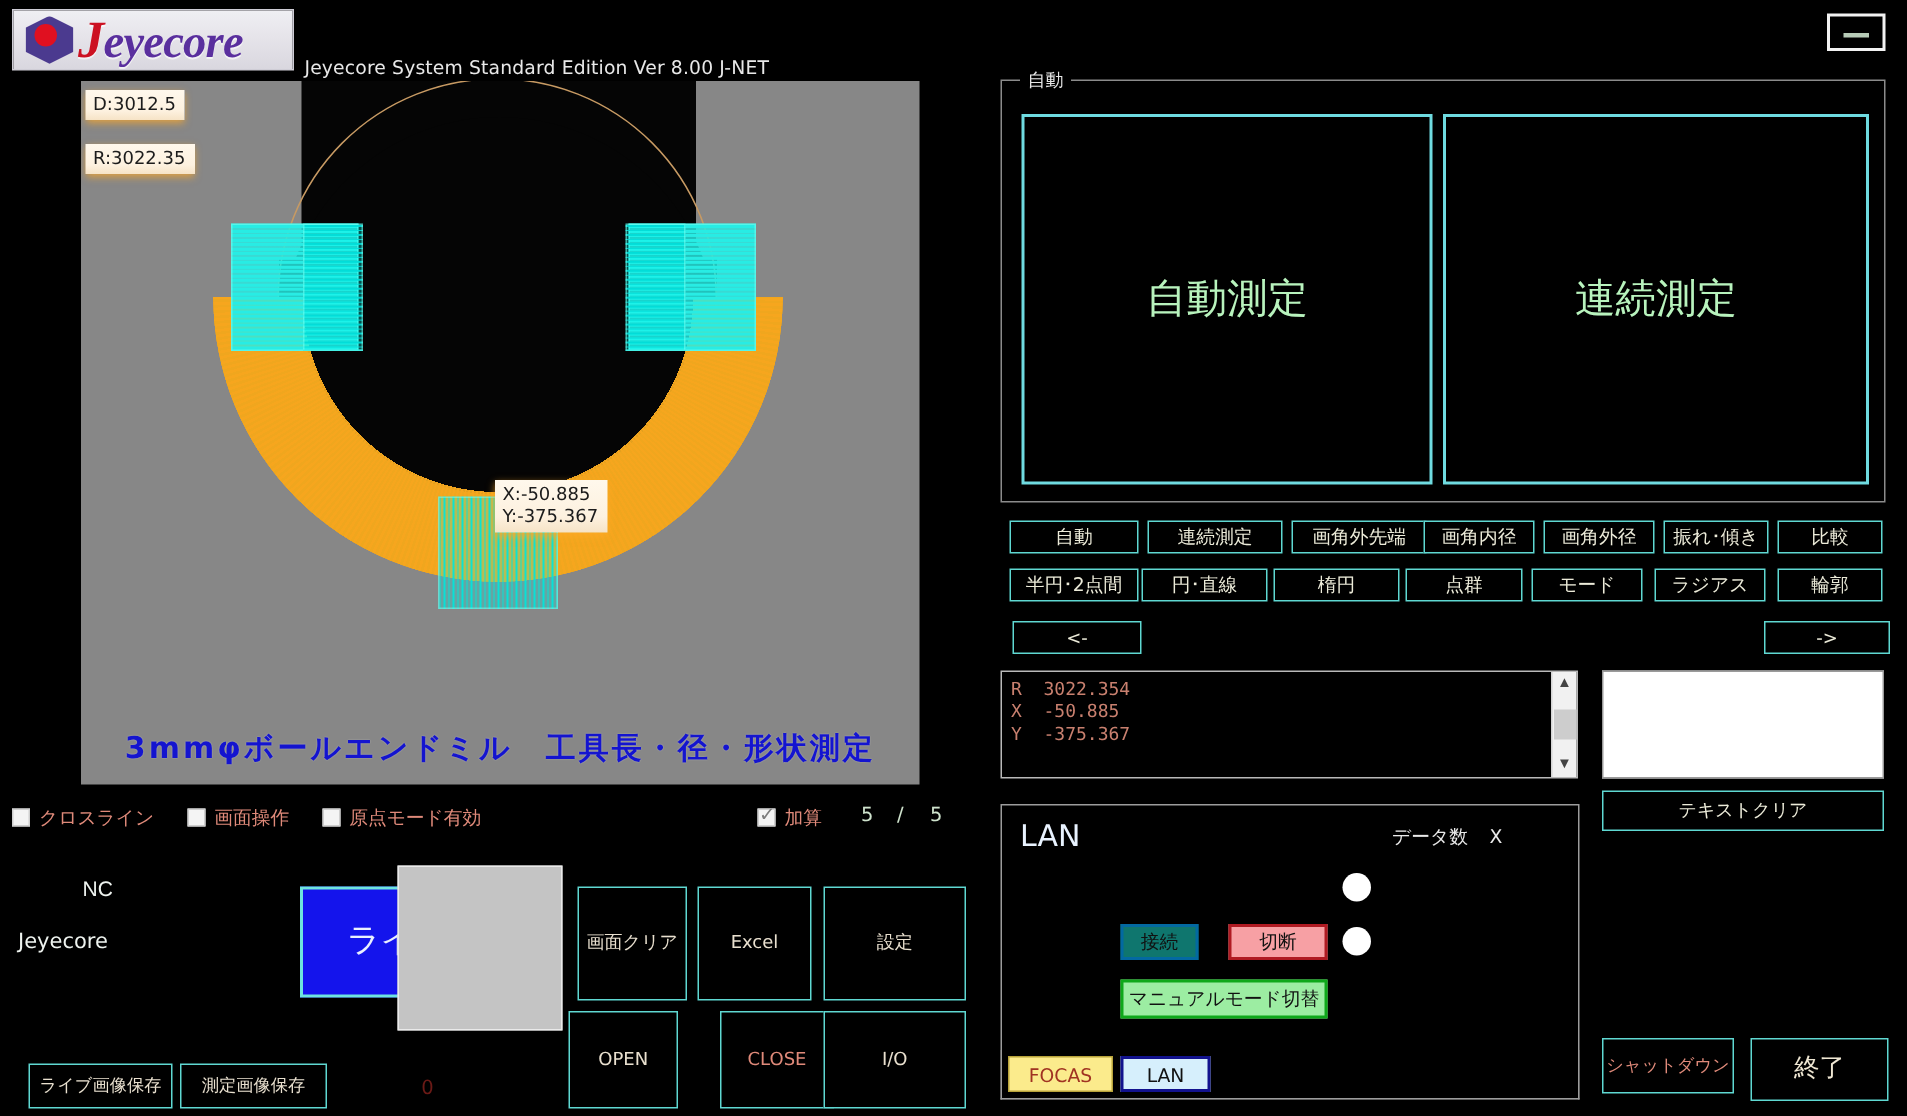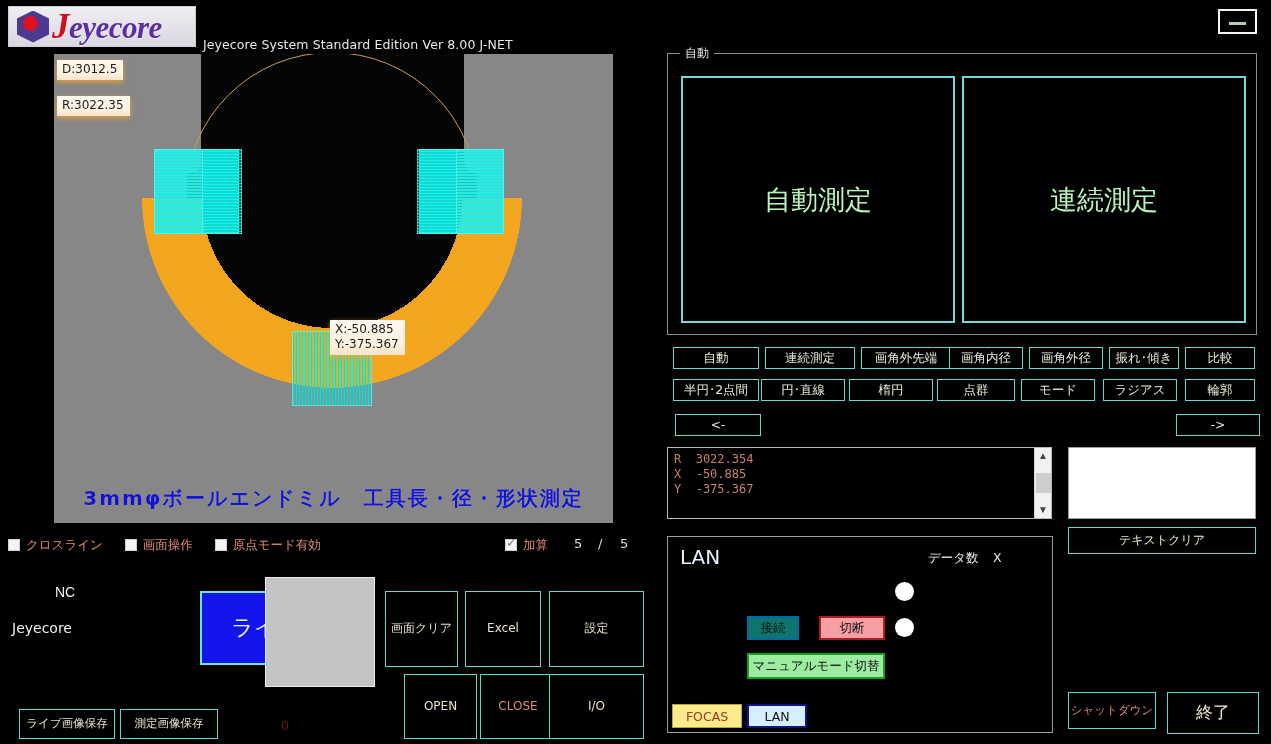--- a/index.html
+++ b/index.html
@@ -157,21 +157,21 @@
   }
   .btn.thin { border-width: 1.5px; }
 
   
   #btn-live-start { left: 18px; top: 591px; width: 178px; height: 74px; font-size: 22px; color: #b6f0bc; }
   #btn-live-stop  { left: 200px; top: 591px; width: 174px; height: 74px; font-size: 22px;
                     background: #1414ec; color: #eaf0ff; border-color: #6ee4de; }
   #btn-screen-clear { left: 385px; top: 591px; width: 73px; height: 76px; font-size: 12px; }
   #btn-excel        { left: 465px; top: 591px; width: 76px; height: 76px; font-size: 12px; }
   #btn-settings     { left: 549px; top: 591px; width: 95px; height: 76px; font-size: 12px; }
-  #btn-open         { left: 404px; top: 674px; width: 73px; height: 65px; font-size: 12px; }
+  #btn-open         { left: 379px; top: 674px; width: 73px; height: 65px; font-size: 12px; }
   #btn-close        { left: 465px; top: 674px; width: 76px; height: 65px; font-size: 12px; color: #e08a7a; margin-left: 15px; }
   #btn-io           { left: 549px; top: 674px; width: 95px; height: 65px; font-size: 12px; }
   #btn-save-live    { left: 19px; top: 709px; width: 96px; height: 30px; font-size: 11.5px; }
   #btn-save-meas    { left: 120px; top: 709px; width: 98px; height: 30px; font-size: 11.5px; }
   .zero-count {
     position: absolute; left: 262px; top: 718px; width: 46px; text-align: center;
     color: #6b1a16; font-size: 13px; font-family: "DejaVu Sans", sans-serif;
   }
 
   

